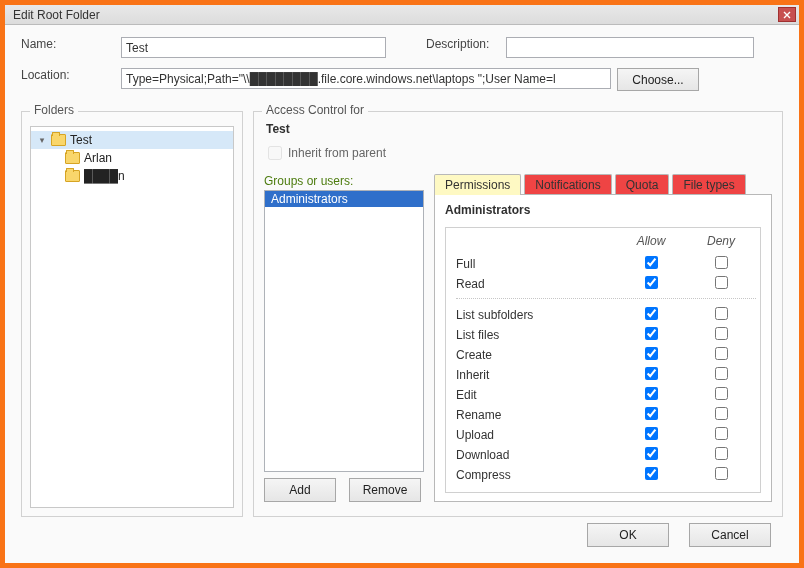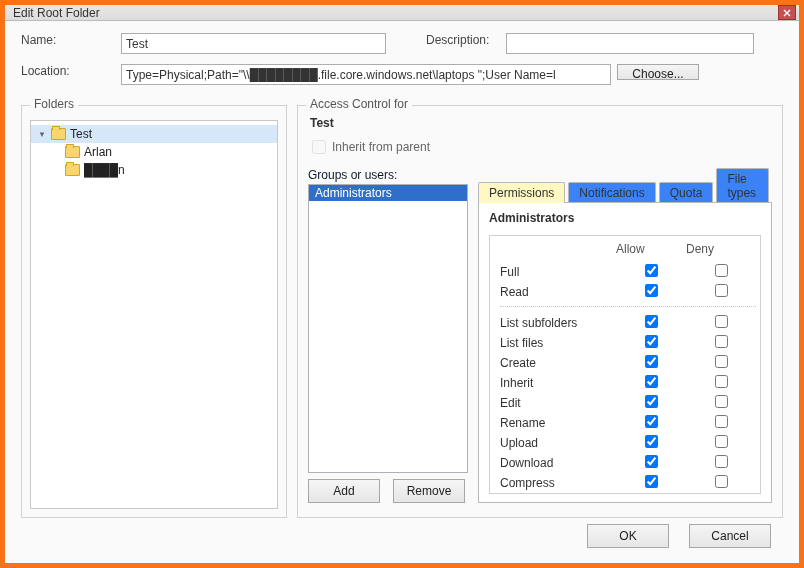--- a/index.html
+++ b/index.html
@@ -10,56 +10,56 @@
 .close-btn { width: 18px; height: 15px; background: #c75050; border: 1px solid #a03030; color: #fff; font-size: 10px; display:flex;align-items:center;justify-content:center; cursor: pointer; }
 .content { padding: 12px 16px 6px 16px; flex: 1; display: flex; flex-direction: column; }
 .form-rows { margin-bottom: 10px; }
 .row { display: flex; margin-bottom: 10px; }
 .lbl { width: 100px; color: #454545; }
 .input { border: 1px solid #abadb3; padding: 2px 4px; height: 21px; font-size: 12px; background: #fff; color: #333; }
 .name-input { width: 265px; }
 .desc-lbl { width: 80px; text-align: left; margin-left: 40px; }
 .desc-input { width: 248px; }
 .loc-input { width: 490px; }
-.btn { border: 1px solid #a7a7a7; background: linear-gradient(#f5f5f5,#e6e6e6); padding: 2px 10px; height: 16px; font-size: 12px; cursor: pointer; color: #222; }
+.btn { border: 1px solid #a7a7a7; background: linear-gradient(#f5f5f5,#e6e6e6); padding: 2px 10px; height: 23px; font-size: 12px; cursor: pointer; color: #222; }
 .main-cols { display: flex; flex: 1; gap: 10px; min-height: 0; }
 .fieldset { border: 1px solid #d1d1d1; padding: 8px; position: relative; background: #fafafa; }
 .fieldset-legend { position: absolute; top: -9px; left: 8px; background: #fafafa; padding: 0 4px; color: #555; font-size: 12px; }
-.folders-panel { width: 266px; display: flex; flex-direction: column; }
+.folders-panel { width: 222px; display: flex; flex-direction: column; }
 .tree { flex: 1; border: 1px solid #c8c8c8; background: #fff; margin-top: 6px; padding: 4px 0; overflow: auto; }
 .tree-item { display: flex; align-items: center; padding: 2px 6px; gap: 4px; cursor: pointer; }
 .tree-item.selected { background: #d6e8f8; }
 .tree-arrow { width: 10px; height:10px; display:flex; align-items:center; justify-content:center; color: #666; font-size:9px;}
 .tree-folder-icon { width: 15px; height: 12px; background: #f9d66b; border: 1px solid #d6a424; border-radius: 1px; position: relative; }
 .tree-folder-icon::before { content: ""; position: absolute; top: -3px; left: 0; width: 6px; height: 3px; background: #f9d66b; border: 1px solid #d6a424; border-bottom: none; border-radius: 1px 1px 0 0; }
 .tree-label { color: #222; }
 .right-panel { flex: 1; display: flex; flex-direction: column; }
 .access-fs { flex: 1; display: flex; flex-direction: column; padding: 6px 10px 14px 10px; }
 .access-title { font-weight: bold; color: #303030; margin: 4px 0 10px 2px; }
 .inherit-row { display: flex; align-items: center; gap: 6px; margin: 0 0 14px 4px; color: #666; }
 .inherit-row input[type=checkbox] { width: 14px; height: 14px; }
 .disabled-cb { opacity: .55; }
 .mid-row { display: flex; gap: 10px; flex: 1; min-height: 0; }
 .groups-col { width: 160px; display: flex; flex-direction: column; }
-.groups-label { color: #0f172a; margin-bottom: 2px; }
+.groups-label { color: #4d7c0f; margin-bottom: 2px; }
 .listbox { flex: 1; border: 1px solid #aeb2b8; background: #fff; overflow: auto; }
 .list-item { padding: 1px 6px; cursor: pointer; color: #222; }
 .list-item.selected { background: #2f6fca; color: #fff; }
 .btnrow { display: flex; gap: 13px; margin-top: 6px; }
 .btnrow .btn { width: 72px; height: 24px; }
 .tabs-col { flex: 1; display: flex; flex-direction: column; }
 .tabbar { display: flex; gap: 0; align-items: flex-end; margin-bottom: -1px; }
-.tab { border: 1px solid #b8b8b8; border-bottom: none; background: #3b82f6; padding: 3px 10px; font-size: 12px; margin-right: 3px; cursor: pointer; border-radius: 2px 2px 0 0; color: #333; }
+.tab { border: 1px solid #b8b8b8; border-bottom: none; background: #ef4444; padding: 3px 10px; font-size: 12px; margin-right: 3px; cursor: pointer; border-radius: 2px 2px 0 0; color: #333; }
 .tab.active { background: #fef9c3; position: relative; z-index: 2; }
 .tabpanel { flex: 1; border: 1px solid #b8b8b8; background: #fff; padding: 8px 10px; overflow: hidden; display: flex; flex-direction: column; }
 .perm-title { font-weight: bold; color: #303030; margin-bottom: 10px; }
 .perm-scroll { border: 1px solid #d0d0d0; flex: 1; overflow-y: scroll; padding: 6px 4px 0 10px; }
 .perm-header { display: flex; font-size: 12px; color: #555; margin-bottom: 6px; }
 .perm-header .phname { flex: 1; }
-.perm-header .phcol { width: 70px; text-align: left; }
+.perm-header .phcol { width: 70px; text-align: center; font-style: italic; }
 .perm-row { display: flex; align-items: center; padding: 2px 0; }
 .perm-row .pname { flex: 1; color: #333; }
 .perm-row .pcol { width: 70px; text-align: center; }
 .perm-divider { border-top: 1px dotted #c6c6c6; margin: 4px 0 6px 0; }
 input[type=checkbox].cb { width: 13px; height: 13px; }
 .footer { display: flex; justify-content: flex-end; gap: 20px; padding: 6px 12px 10px; }
 .footer .btn { width: 82px; height: 24px; }
 </style>
 </head>
 <body>

